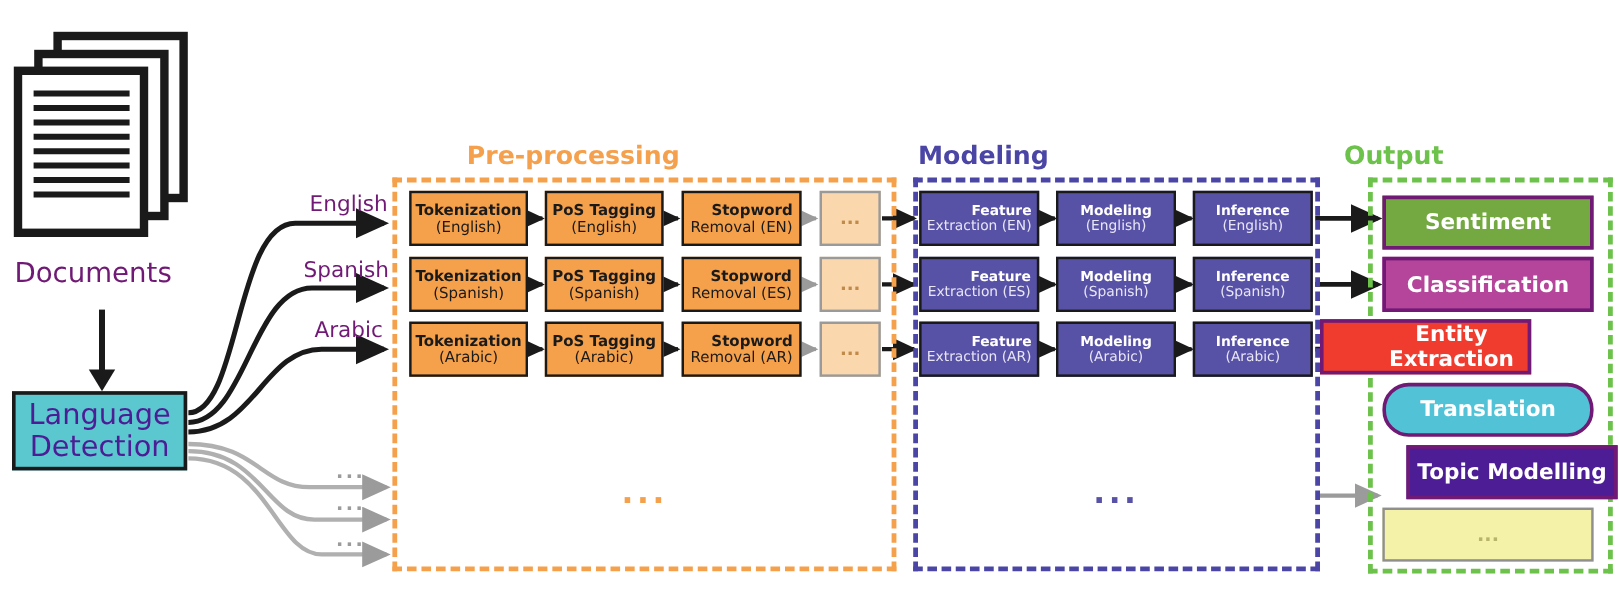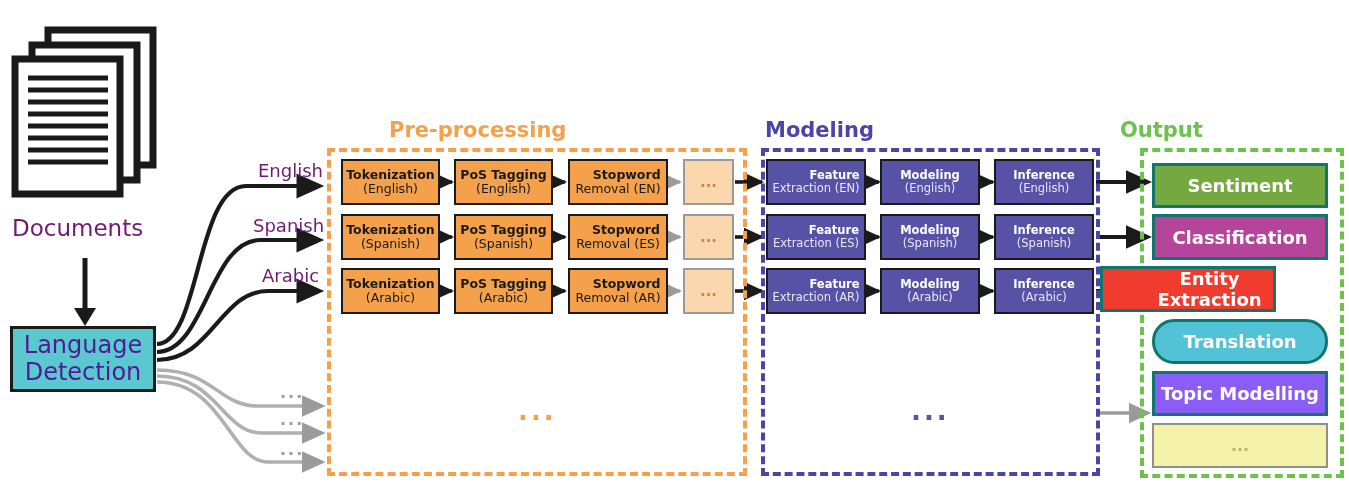--- a/index.html
+++ b/index.html
@@ -30,28 +30,28 @@
 
   .n-orange{background:#F5A04A;color:#1a1a1a;font-size:12.5px;}
   .n-orange .l2{font-weight:normal;}
   .n-purple{background:#5852A6;color:#ffffff;font-size:11.5px;}
   .n-purple .l2{font-weight:normal;color:#e8e6f6;}
 
   .n-faded{background:#FBD7AE;border:2px solid #9a9a9a;color:#c08a4a;font-size:15px;font-weight:bold;}
   .n-faded-y{background:#F4F1A8;border:2.5px solid #8f8f8f;color:#b8b46a;font-size:16px;font-weight:bold;}
 
   
-  .obox{position:absolute;box-sizing:border-box;border:3px solid #0f766e;
+  .obox{position:absolute;box-sizing:border-box;border:3px solid #701a75;
         display:flex;align-items:center;justify-content:center;
         color:#ffffff;font-weight:bold;font-size:18px;text-align:center;}
   .o-green{background:#74A841;}
   .o-magenta{background:#B4459B;}
   .o-red{background:#F03C2E;}
   .o-cyan{background:#52C3D6;border-radius:22px;}
-  .o-orange{background:#8b5cf6;}
+  .o-orange{background:#4c1d95;margin-left:20px;}
 
   
   .langbox{position:absolute;box-sizing:border-box;background:#5BC8CF;border:3px solid #1a1a1a;
            display:flex;align-items:center;justify-content:center;text-align:center;
            font-size:24px;color:#4c1d95;line-height:1.12;}
 
   
   .plabel{position:absolute;white-space:nowrap;color:#701a75;text-align:right;}
   .lang-label{font-size:18px;}
   .docs-label{font-size:23px;}

